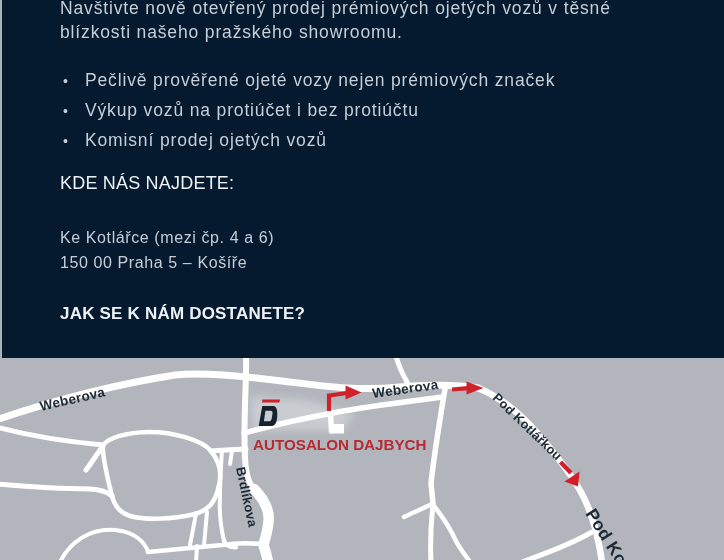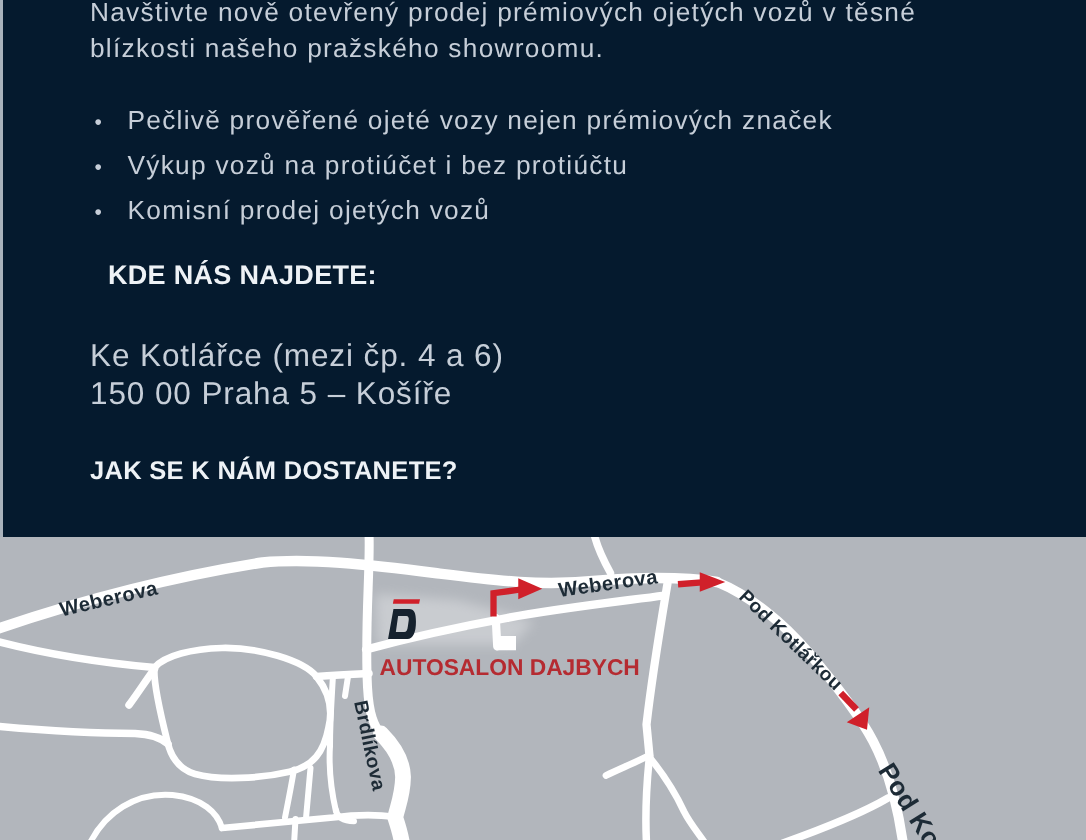--- a/index.html
+++ b/index.html
@@ -15,23 +15,23 @@
 <div class="abs" style="left:0;top:0;width:2px;height:358px;background:#a9b2bb"></div>
 
 <div class="abs" style="left:60px;top:-4px;font-size:17.5px;line-height:24px;color:#c6ced8;letter-spacing:.85px;white-space:nowrap">Navštivte nově otevřený prodej prémiových ojetých vozů v těsné<br>blízkosti našeho pražského showroomu.</div>
 
 <div class="abs" style="left:60px;top:65px;font-size:17.5px;line-height:30px;color:#c6ced8;letter-spacing:.85px;white-space:nowrap">
 <div class="bullet"><b>•</b>Pečlivě prověřené ojeté vozy nejen prémiových značek</div>
 <div class="bullet"><b>•</b>Výkup vozů na protiúčet i bez protiúčtu</div>
 <div class="bullet"><b>•</b>Komisní prodej ojetých vozů</div>
 </div>
 
-<div class="abs" style="left:72px;top:173px;font-size:18px;line-height:20px;font-weight:bold;color:#eef2f6;letter-spacing:.2px;white-space:nowrap">KDE NÁS NAJDETE:</div>
+<div class="abs" style="left:60px;top:173px;font-size:18px;line-height:20px;font-weight:normal;color:#eef2f6;letter-spacing:.2px;white-space:nowrap">KDE NÁS NAJDETE:</div>
 
-<div class="abs" style="left:60px;top:225px;font-size:21px;line-height:25px;color:#c6ced8;letter-spacing:.6px;white-space:nowrap">Ke Kotlářce (mezi čp. 4 a 6)<br>150 00 Praha 5 – Košíře</div>
+<div class="abs" style="left:60px;top:225px;font-size:16px;line-height:25px;color:#c6ced8;letter-spacing:.6px;white-space:nowrap">Ke Kotlářce (mezi čp. 4 a 6)<br>150 00 Praha 5 – Košíře</div>
 
 <div class="abs" style="left:60px;top:304px;font-size:17px;line-height:20px;font-weight:bold;color:#eef2f6;letter-spacing:.2px;white-space:nowrap">JAK SE K NÁM DOSTANETE?</div>
 
 <div class="abs" style="left:0;top:358px;width:724px;height:202px;">
 <svg width="724" height="202" viewBox="0 0 724 202" xmlns="http://www.w3.org/2000/svg">
 
   <rect x="0" y="0" width="724" height="202" fill="#b2b6bc"></rect>
   <g fill="none" stroke="#ffffff" stroke-linecap="round" stroke-linejoin="round">
 
     <path d="M -4 62 C 40 47 105 28 175 17 C 205 14 245 18 290 24 C 330 29 360 33 400 29 C 420 27 455 26 478 30" stroke-width="7"></path>

